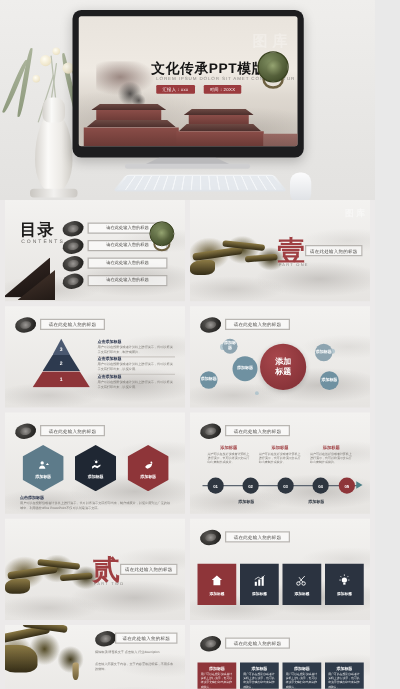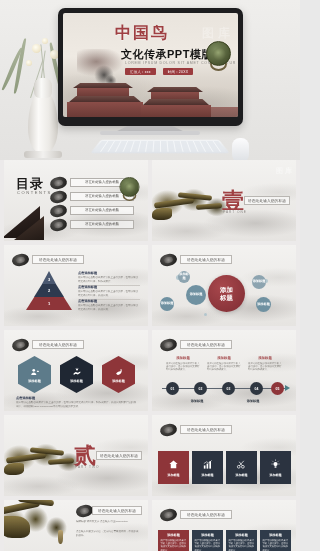--- a/index.html
+++ b/index.html
@@ -199,21 +199,20 @@
       <div class="vase-base"></div>
     </div>
 
     <div class="monitor">
       <div class="screen">
         <div class="sc-mountain"></div>
         <div class="sc-ink"></div>
         <div class="sc-ink2"></div>
         <div class="sc-ink3"></div>
 
-        <div class="sc-title">中国鸟</div>
         <div class="sc-sub">文化传承PPT模版</div>
         <div class="sc-eng">LOREM IPSUM DOLOR SIT AMET CONSECTETUR</div>
         <div class="sc-badges">
           <div class="sc-badge">汇报人：xxx</div>
           <div class="sc-badge">时间：20XX</div>
         </div>
 
         <div class="sc-ring">
           <div class="ring-hoop"></div>
           <div class="ring-plate"></div>

